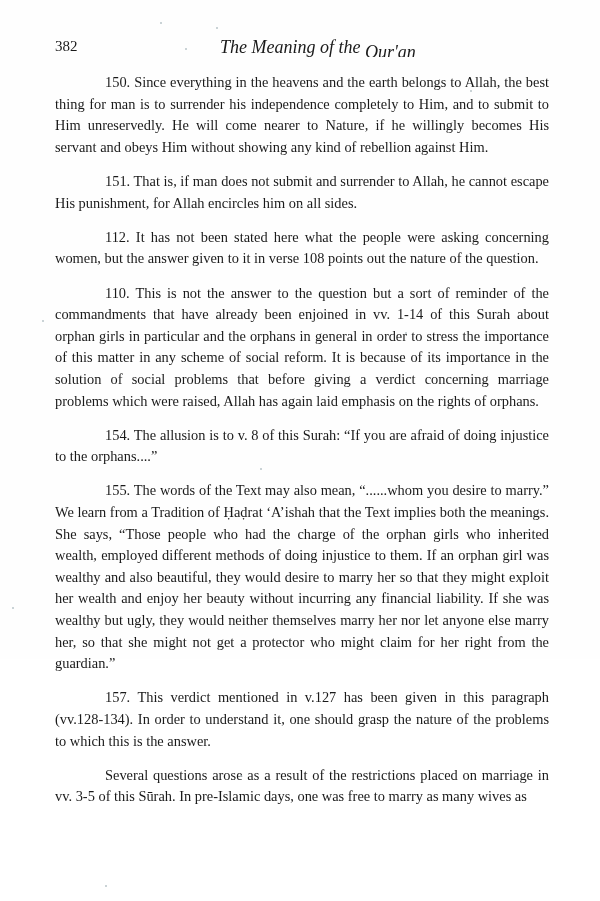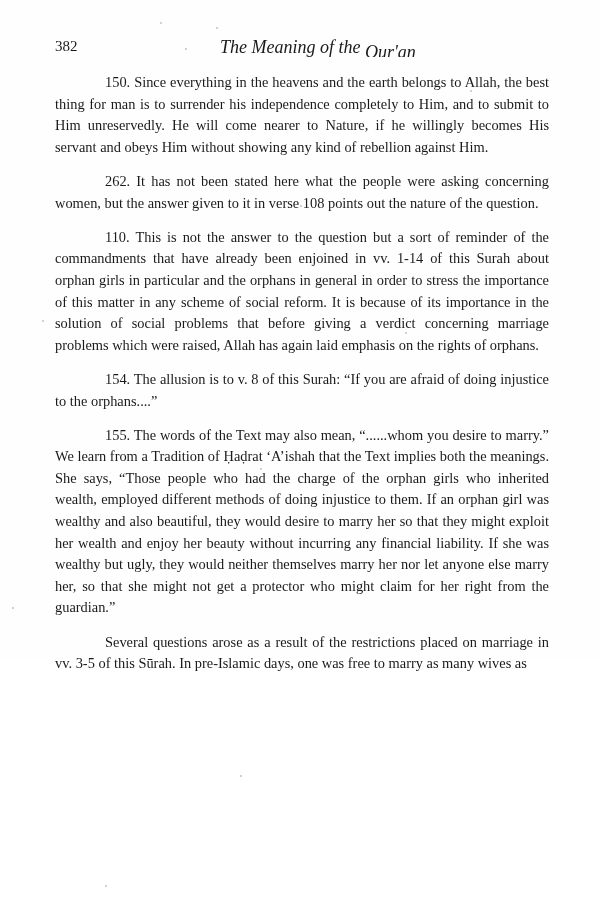--- a/index.html
+++ b/index.html
@@ -92,34 +92,42 @@
       <span class="clipped"><span>Qur'an</span></span>
     </span>
   </div>
 
   <div class="body-text">
     <p class="para">
       <span>150.</span>
       <span>Since everything in the heavens and the earth belongs to Allah, the best thing for man is to surrender his independence completely to Him, and to submit to Him unreservedly. He will come nearer to Nature, if he willingly becomes His servant and obeys Him without showing any kind of rebellion against Him.</span>
     </p>
     <p class="para">
-      <span>262.</span>
+      <span>151.</span>
+      <span>That is, if man does not submit and surrender to Allah, he cannot escape His punishment, for Allah encircles him on all sides.</span>
+    </p>
+    <p class="para">
+      <span>112.</span>
       <span>It has not been stated here what the people were asking concerning women, but the answer given to it in verse 108 points out the nature of the question.</span>
     </p>
     <p class="para">
       <span>110.</span>
       <span>This is not the answer to the question but a sort of reminder of the commandments that have already been enjoined in vv. 1-14 of this Surah about orphan girls in particular and the orphans in general in order to stress the importance of this matter in any scheme of social reform. It is because of its importance in the solution of social problems that before giving a verdict concerning marriage problems which were raised, Allah has again laid emphasis on the rights of orphans.</span>
     </p>
     <p class="para">
       <span>154.</span>
       <span>The allusion is to v. 8 of this Surah: “If you are afraid of doing injustice to the orphans....”</span>
     </p>
     <p class="para">
       <span>155.</span>
       <span>The words of the Text may also mean, “......whom you desire to marry.” We learn from a Tradition of Ḥaḍrat ‘A’ishah that the Text implies both the meanings. She says, “Those people who had the charge of the orphan girls who inherited wealth, employed different methods of doing injustice to them. If an orphan girl was wealthy and also beautiful, they would desire to marry her so that they might exploit her wealth and enjoy her beauty without incurring any financial liability. If she was wealthy but ugly, they would neither themselves marry her nor let anyone else marry her, so that she might not get a protector who might claim for her right from the guardian.”</span>
+    </p>
+    <p class="para">
+      <span>157.</span>
+      <span>This verdict mentioned in v.127 has been given in this paragraph (vv.128-134). In order to understand it, one should grasp the nature of the problems to which this is the answer.</span>
     </p>
     <p class="para">
       <span>Several questions arose as a result of the restrictions placed on marriage in vv. 3-5 of this Sūrah. In pre-Islamic days, one was free to marry as many wives as</span>
     </p>
   </div>
 
   <span class="speck" style="left:160px; top:22px;"></span>
   <span class="speck" style="left:216px; top:27px;"></span>
   <span class="speck" style="left:185px; top:48px;"></span>
   <span class="speck" style="left:470px; top:90px;"></span>

